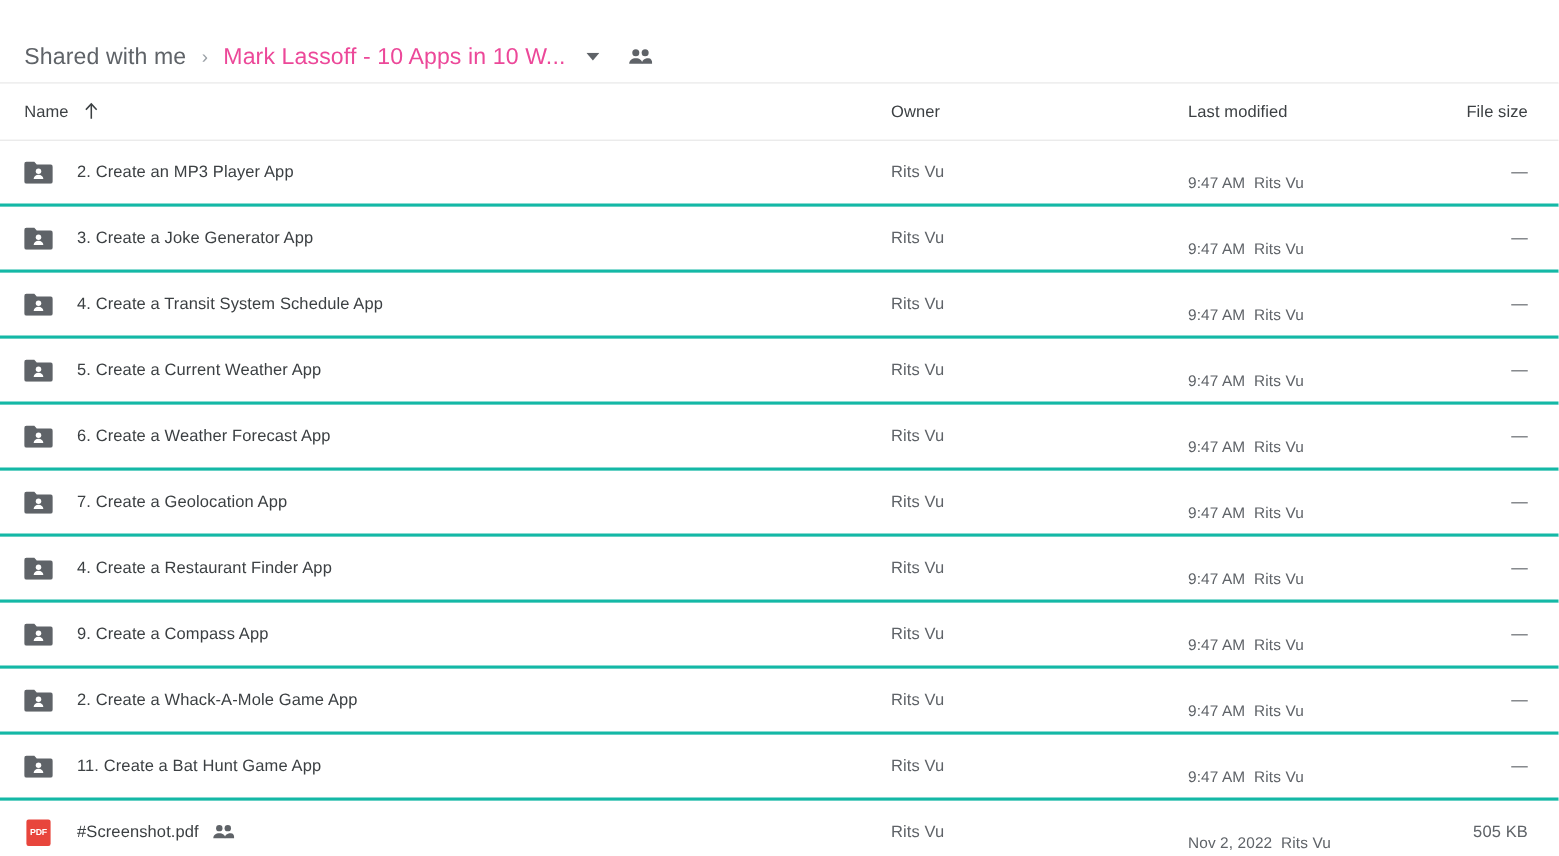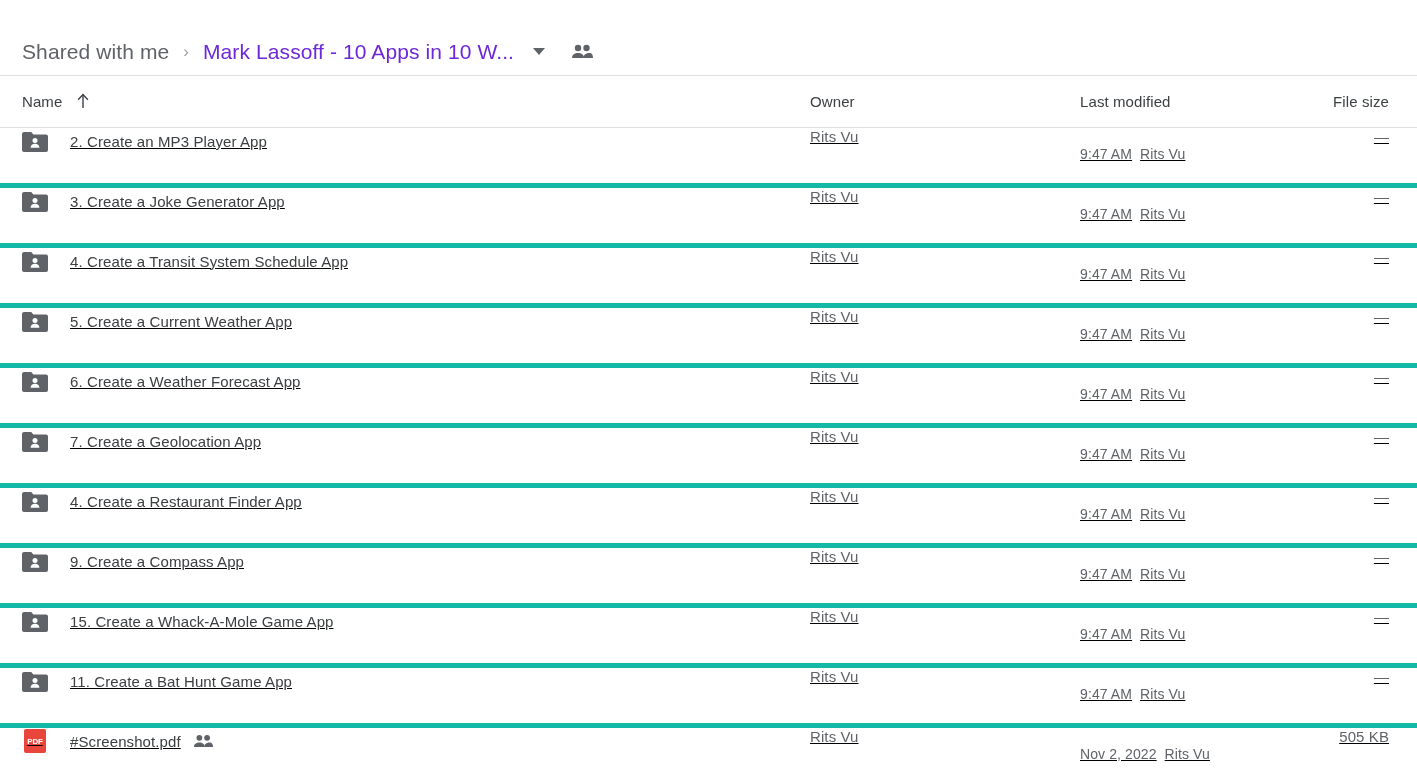--- a/index.html
+++ b/index.html
@@ -34,21 +34,21 @@
   .crumb-sep {
     font-size: 17px;
     color: #9aa0a6;
     margin: 0 14px;
     line-height: 1;
     user-select: none;
   }
 
   .crumb-current {
     font-size: 21px;
-    color: #6d28d9;
+    color: #ec4899;
     letter-spacing: 0.1px;
     white-space: nowrap;
     max-width: 340px;
     overflow: hidden;
     text-overflow: ellipsis;
   }
 
   .caret-btn {
     margin-left: 14px;
     width: 22px;
@@ -96,24 +96,23 @@
     align-items: center;
   }
   .sort-arrow svg { display: block; }
 
   
   .rows { width: 100%; }
 
   .file-row {
     height: 60px;
     display: flex;
-    align-items: flex-start;
-    border-bottom: 5px solid #14b8a6;
+    align-items: center;
+    border-bottom: 3px solid #14b8a6;
     background: #ffffff;
-    text-decoration: underline;
   }
 
   .cell-name {
     width: 810px;
     padding-left: 22px;
     display: flex;
     align-items: center;
     min-width: 0;
   }
 
@@ -355,21 +354,21 @@
     </div>
     <div class="file-row">
       <div class="cell-name">
         <span class="row-icon">
           <svg width="26" height="21" viewBox="0 0 26 21">
             <path d="M0 3a2 2 0 0 1 2-2h7.2l2.2 2.6H24a2 2 0 0 1 2 2V19a2 2 0 0 1-2 2H2a2 2 0 0 1-2-2Z" fill="#5f6368"></path>
             <circle cx="13" cy="9.6" r="2.5" fill="#ffffff"></circle>
             <path d="M8.6 16.8c0-2.6 2-4 4.4-4s4.4 1.4 4.4 4z" fill="#ffffff"></path>
           </svg>
         </span>
-        <span class="row-title">15. Create a Whack-A-Mole Game App</span>
+        <span class="row-title">2. Create a Whack-A-Mole Game App</span>
       </div>
       <div class="cell-owner">Rits Vu</div>
       <div class="cell-modified"><span>9:47 AM</span><span class="mod-by">Rits Vu</span></div>
       <div class="cell-size">—</div>
     </div>
     <div class="file-row">
       <div class="cell-name">
         <span class="row-icon">
           <svg width="26" height="21" viewBox="0 0 26 21">
             <path d="M0 3a2 2 0 0 1 2-2h7.2l2.2 2.6H24a2 2 0 0 1 2 2V19a2 2 0 0 1-2 2H2a2 2 0 0 1-2-2Z" fill="#5f6368"></path>

